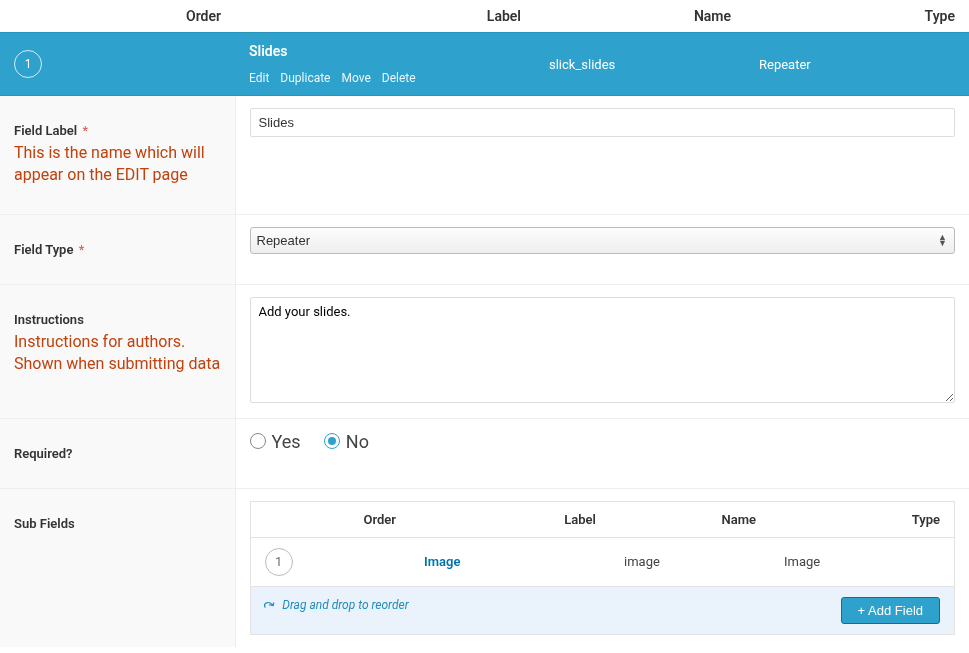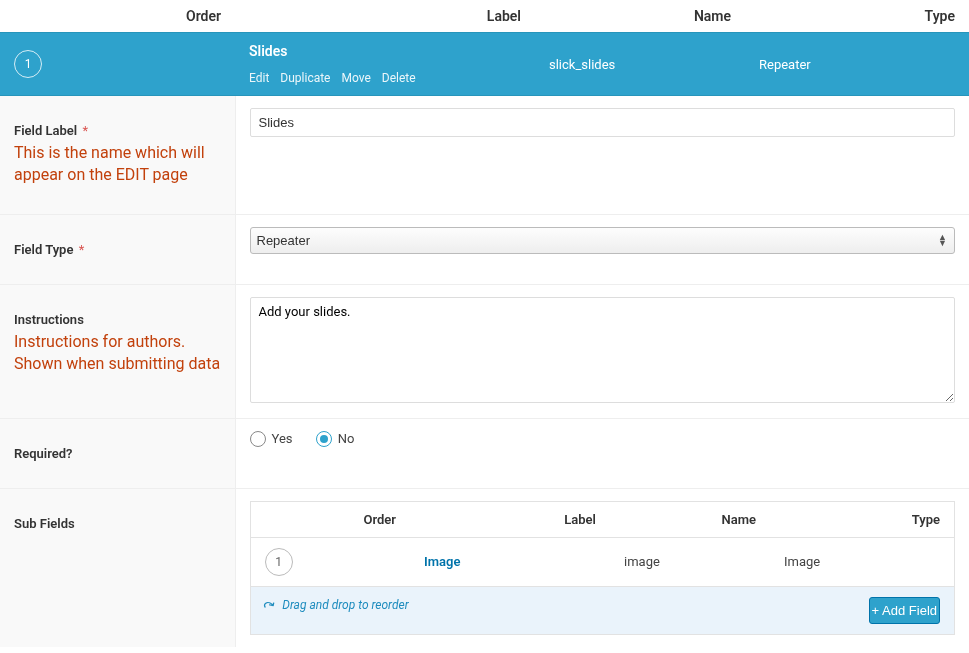--- a/index.html
+++ b/index.html
@@ -130,21 +130,21 @@
     border: 1px solid #ddd;
     border-radius: 2px;
     font-size: 13px;
     font-family: inherit;
     resize: vertical;
   }
   .radios label {
     display: inline-flex;
     align-items: center;
     margin-right: 20px;
-    font-size: 13px;
+    font-size: 18px;
     cursor: pointer;
   }
   .radio-circle {
     width: 16px; height: 16px;
     border: 1px solid #888;
     border-radius: 50%;
     margin-right: 6px;
     position: relative;
     display: inline-block;
   }
@@ -202,21 +202,21 @@
   }
   .curve-arrow {
     display: inline-block;
     transform: scaleX(-1) rotate(25deg);
     font-size: 14px;
   }
   .add-btn {
     background: #2ea2cc;
     border: 1px solid #0073aa;
     color: #fff;
-    padding: 5px 2px;
+    padding: 5px 16px;
     border-radius: 3px;
     float: right;
     font-size: 13px;
     cursor: pointer;
   }
   .clearfix::after { content: ""; display: table; clear: both; }
 </style>
 </head>
 <body>
 

